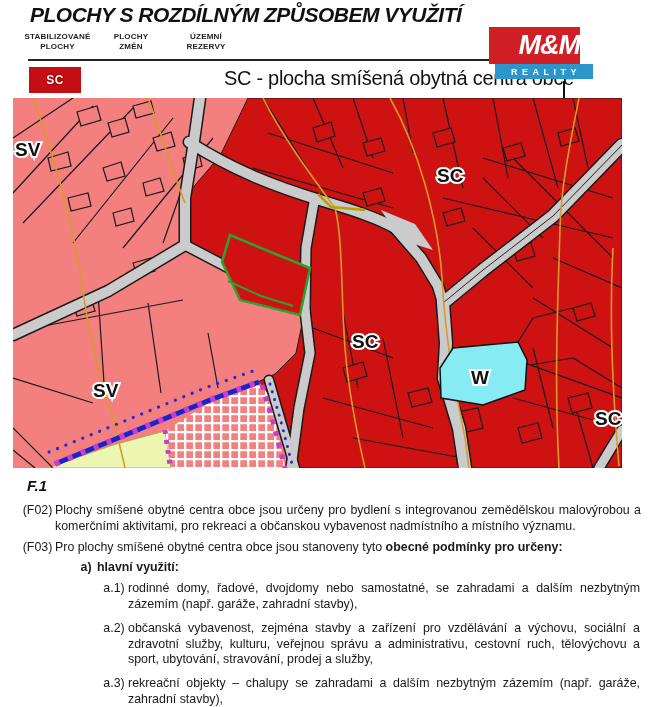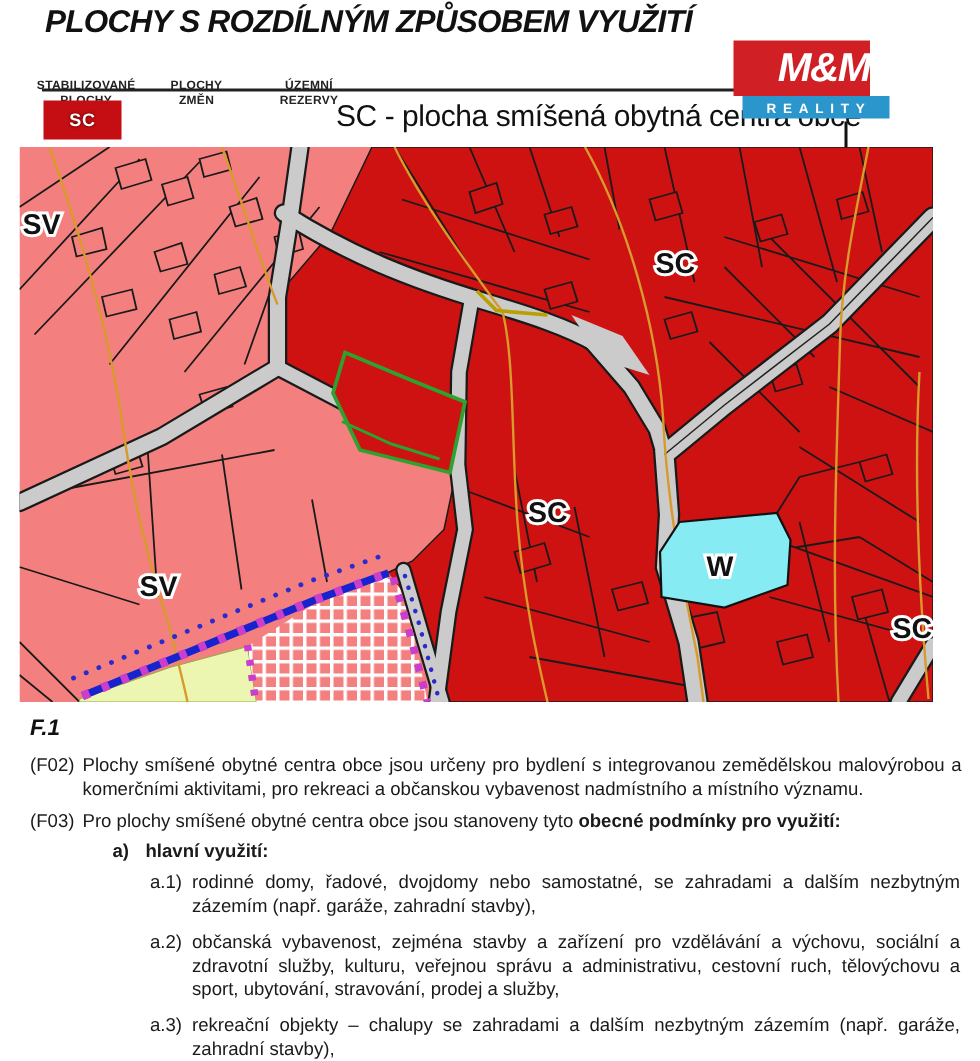--- a/index.html
+++ b/index.html
@@ -1,21 +1,21 @@
 <!DOCTYPE html>
 <html><head>
 <meta charset="utf-8">
 <style>
   html,body{margin:0;padding:0;background:#fff;}
   .page{position:relative;width:653px;height:707px;background:#fff;overflow:hidden;
         font-family:"Liberation Sans",sans-serif;color:#1a1a1a;}
   
   .title{position:absolute;top:3px;left:30px;font-size:21px;font-weight:bold;font-style:italic;
          letter-spacing:-0.5px;white-space:nowrap;color:#111;}
-  .legend{position:absolute;top:52px;left:20px;display:flex;gap:0;}
+  .legend{position:absolute;top:32px;left:20px;display:flex;gap:0;}
   .legend-item{font-size:8px;line-height:9.5px;color:#222;text-align:center;font-weight:bold;letter-spacing:.2px;}
   .li1{width:75px;} .li2{width:48px;margin-left:12px;} .li3{width:58px;margin-left:22px;}
   .rule{position:absolute;top:59px;left:28px;width:462px;height:0;border-top:2px solid #222;}
   .badge{position:absolute;top:67px;left:29px;width:52px;height:26px;background:#c40e13;
          display:flex;align-items:center;justify-content:center;}
   .badge span{color:#fff;font-weight:bold;font-size:12px;letter-spacing:.5px;
          text-shadow:0 0 1px #600,0 0 2px #600;}
   .subtitle{position:absolute;top:67px;left:224px;font-size:20px;letter-spacing:-0.3px;
          white-space:nowrap;color:#111;z-index:1;}
   .logo{position:absolute;top:27px;left:489px;z-index:2;}
@@ -27,21 +27,21 @@
   .logo-blue span{color:#fff;font-weight:bold;font-size:9px;letter-spacing:4.5px;padding-left:4px;text-align:right;}
   .logo-tick{position:absolute;top:54px;left:74px;width:2px;height:17px;background:#111;}
   
   .map{position:absolute;top:98px;left:13px;width:499px;height:370px;}
   .map svg{display:block;}
   .maplbl{font-family:"Liberation Sans",sans-serif;font-weight:bold;font-size:19px;
           fill:#111;stroke:#fff;stroke-width:4px;paint-order:stroke;}
   
   .docs{position:absolute;inset:0;font-size:12.4px;line-height:15.6px;}
   .drow{position:absolute;display:flex;}
-  .dlabel{flex:none;}
+  .dlabel{flex:none;text-align:center;}
   .dtext{text-align:justify;}
   .f1{top:478px;left:20px;font-size:15px;font-weight:bold;font-style:italic;color:#111;}
   .f1 .dlabel{width:34px;}
   .rf02{top:503px;left:20px;} .rf02 .dlabel{width:35px;} .rf02 .dtext{width:586px;}
   .rf03{top:540px;left:20px;} .rf03 .dlabel{width:35px;} .rf03 .dtext{width:586px;}
   .ra{top:560px;left:75px;font-weight:bold;} .ra .dlabel{width:22px;}
   .ri .dlabel{width:28px;}
   .ri .dtext{width:512px;}
   .ri1{top:581px;left:100px;}
   .ri2{top:621px;left:100px;}
@@ -212,21 +212,21 @@
       <div class="dlabel">F.1</div>
     </div>
 
     <div class="drow rf02">
       <div class="dlabel">(F02)</div>
       <div class="dtext">Plochy smíšené obytné centra obce jsou určeny pro bydlení s integrovanou zemědělskou malovýrobou a komerčními aktivitami, pro rekreaci a občanskou vybavenost nadmístního a místního významu.</div>
     </div>
 
     <div class="drow rf03">
       <div class="dlabel">(F03)</div>
-      <div class="dtext"><span>Pro plochy smíšené obytné centra obce jsou stanoveny tyto </span><b>obecné podmínky pro využití:</b></div>
+      <div class="dtext"><span>Pro plochy smíšené obytné centra obce jsou stanoveny tyto </span><b>obecné podmínky pro určeny:</b></div>
     </div>
 
     <div class="drow ra">
       <div class="dlabel">a)</div>
       <div>hlavní využití:</div>
     </div>
 
     <div class="drow ri ri1">
       <div class="dlabel">a.1)</div>
       <div class="dtext">rodinné domy, řadové, dvojdomy nebo samostatné, se zahradami a dalším nezbytným zázemím (např. garáže, zahradní stavby),</div>

